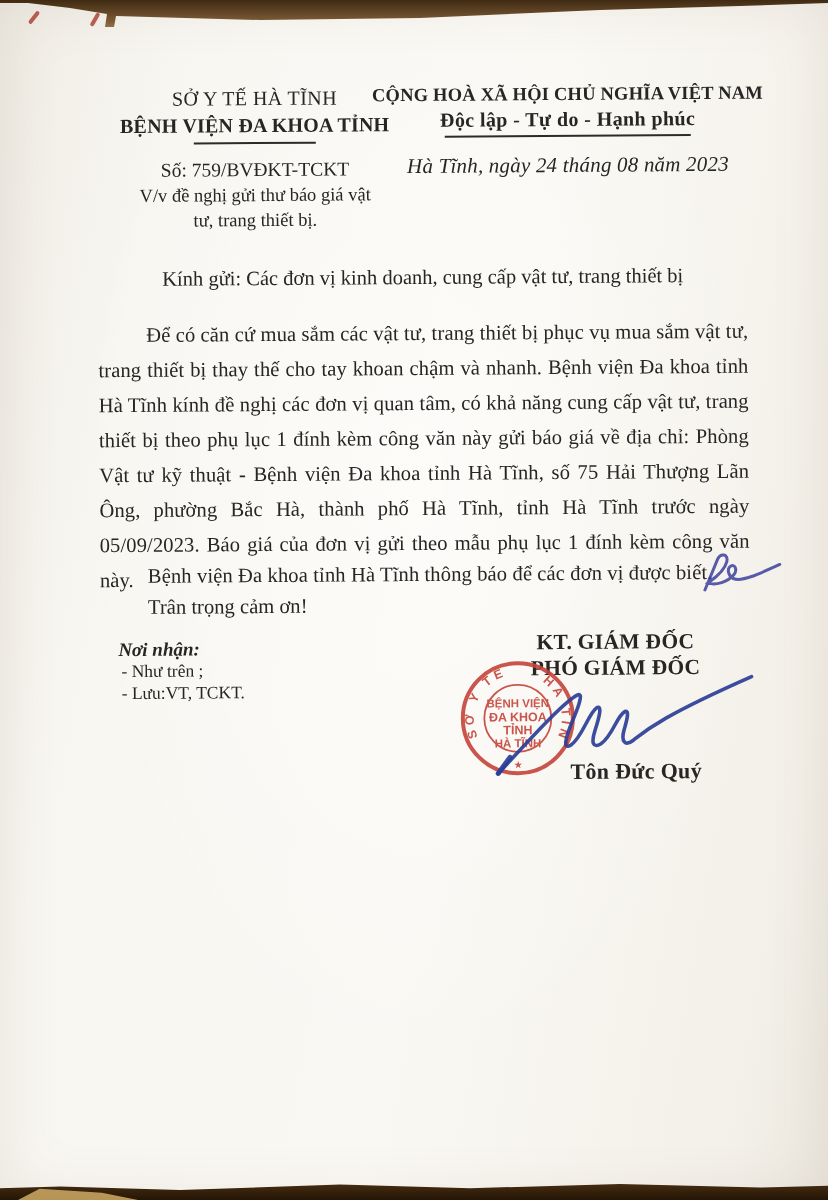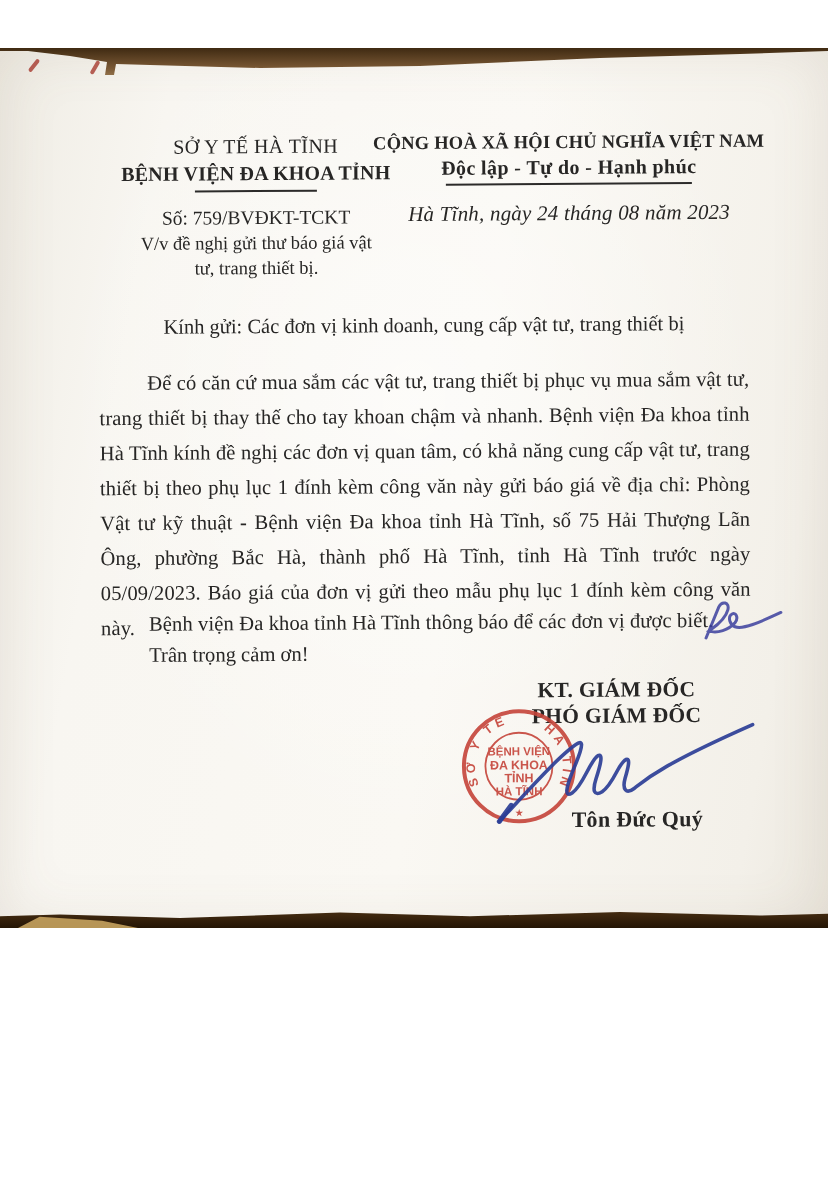--- a/index.html
+++ b/index.html
@@ -1,23 +1,22 @@
 <!DOCTYPE html>
 <html><head>
 <meta charset="utf-8">
 <style>
   html,body{margin:0;padding:0;}
   .stage{
     position:relative;
-    width:828px;height:880px;
+    width:828px;height:1200px;
     overflow:hidden;
     background:#c4b5fd;
     font-family:"Liberation Serif", serif;
     color:#272625;
-    margin-top:48px;
   }
   
   .paper{
     position:absolute;inset:0;
     background:
       radial-gradient(ellipse at 50% 40%, rgba(255,255,255,0.55) 0%, rgba(255,255,255,0) 60%),
       linear-gradient(100deg, #efece4 0%, #f8f6f1 18%, #faf8f3 55%, #f3f0e9 90%, #ece8df 100%);
     box-shadow: inset 0 0 60px rgba(120,100,70,0.12);
   }
   .content{
@@ -133,20 +132,25 @@
     <div class="para p1"><span>Để có căn cứ mua sắm các vật tư, trang thiết bị phục vụ mua sắm vật tư, trang thiết bị thay thế cho tay khoan chậm và nhanh. Bệnh viện Đa khoa tỉnh Hà Tĩnh kính đề nghị các đơn vị quan tâm, có khả năng cung cấp vật tư, trang thiết bị theo phụ lục 1 đính kèm công văn này gửi báo giá về địa chỉ: Phòng Vật tư kỹ thuật - Bệnh viện Đa khoa tỉnh Hà Tĩnh, số 75 Hải Thượng Lãn Ông, phường Bắc Hà, thành phố Hà Tĩnh, tỉnh Hà Tĩnh trước ngày </span><span class="bold">05/09/2023</span><span>. Báo giá của đơn vị gửi theo mẫu phụ lục 1 đính kèm công văn này.</span></div>
 
     <div class="para p2">Bệnh viện Đa khoa tỉnh Hà Tĩnh thông báo để các đơn vị được biết.</div>
 
     <div class="closing">Trân trọng cảm ơn!</div>
 
     <svg class="initial-svg" width="86" height="52" viewBox="0 0 86 52">
       <path d="M7,44 L20,13 C23,7 31,8 29,16 C26,27 14,34 10,37 C18,40 30,36 36,29 C40,24 37,17 32,21 C29,24 31,31 36,33 C44,36 60,29 82,19" fill="none" stroke="#3b3f9e" stroke-width="3" stroke-linecap="round" opacity="0.85"></path>
     </svg>
 
+    <div class="recipients">
+      <div class="label">Nơi nhận:</div>
+      <div class="item">- Như trên ;</div>
+      <div class="item">- Lưu:VT, TCKT.</div>
+    </div>
 
     <div class="sign-block">
       <div class="t1">KT. GIÁM ĐỐC</div>
       <div class="t2">PHÓ GIÁM ĐỐC</div>
     </div>
 
     <svg class="stamp-svg" width="130" height="130" viewBox="0 0 130 130">
       <circle cx="65" cy="65" r="55" fill="none" stroke="#c5443a" stroke-width="4"></circle>
       <circle cx="65" cy="65" r="33.5" fill="none" stroke="#c5443a" stroke-width="1.8"></circle>
       <defs>

